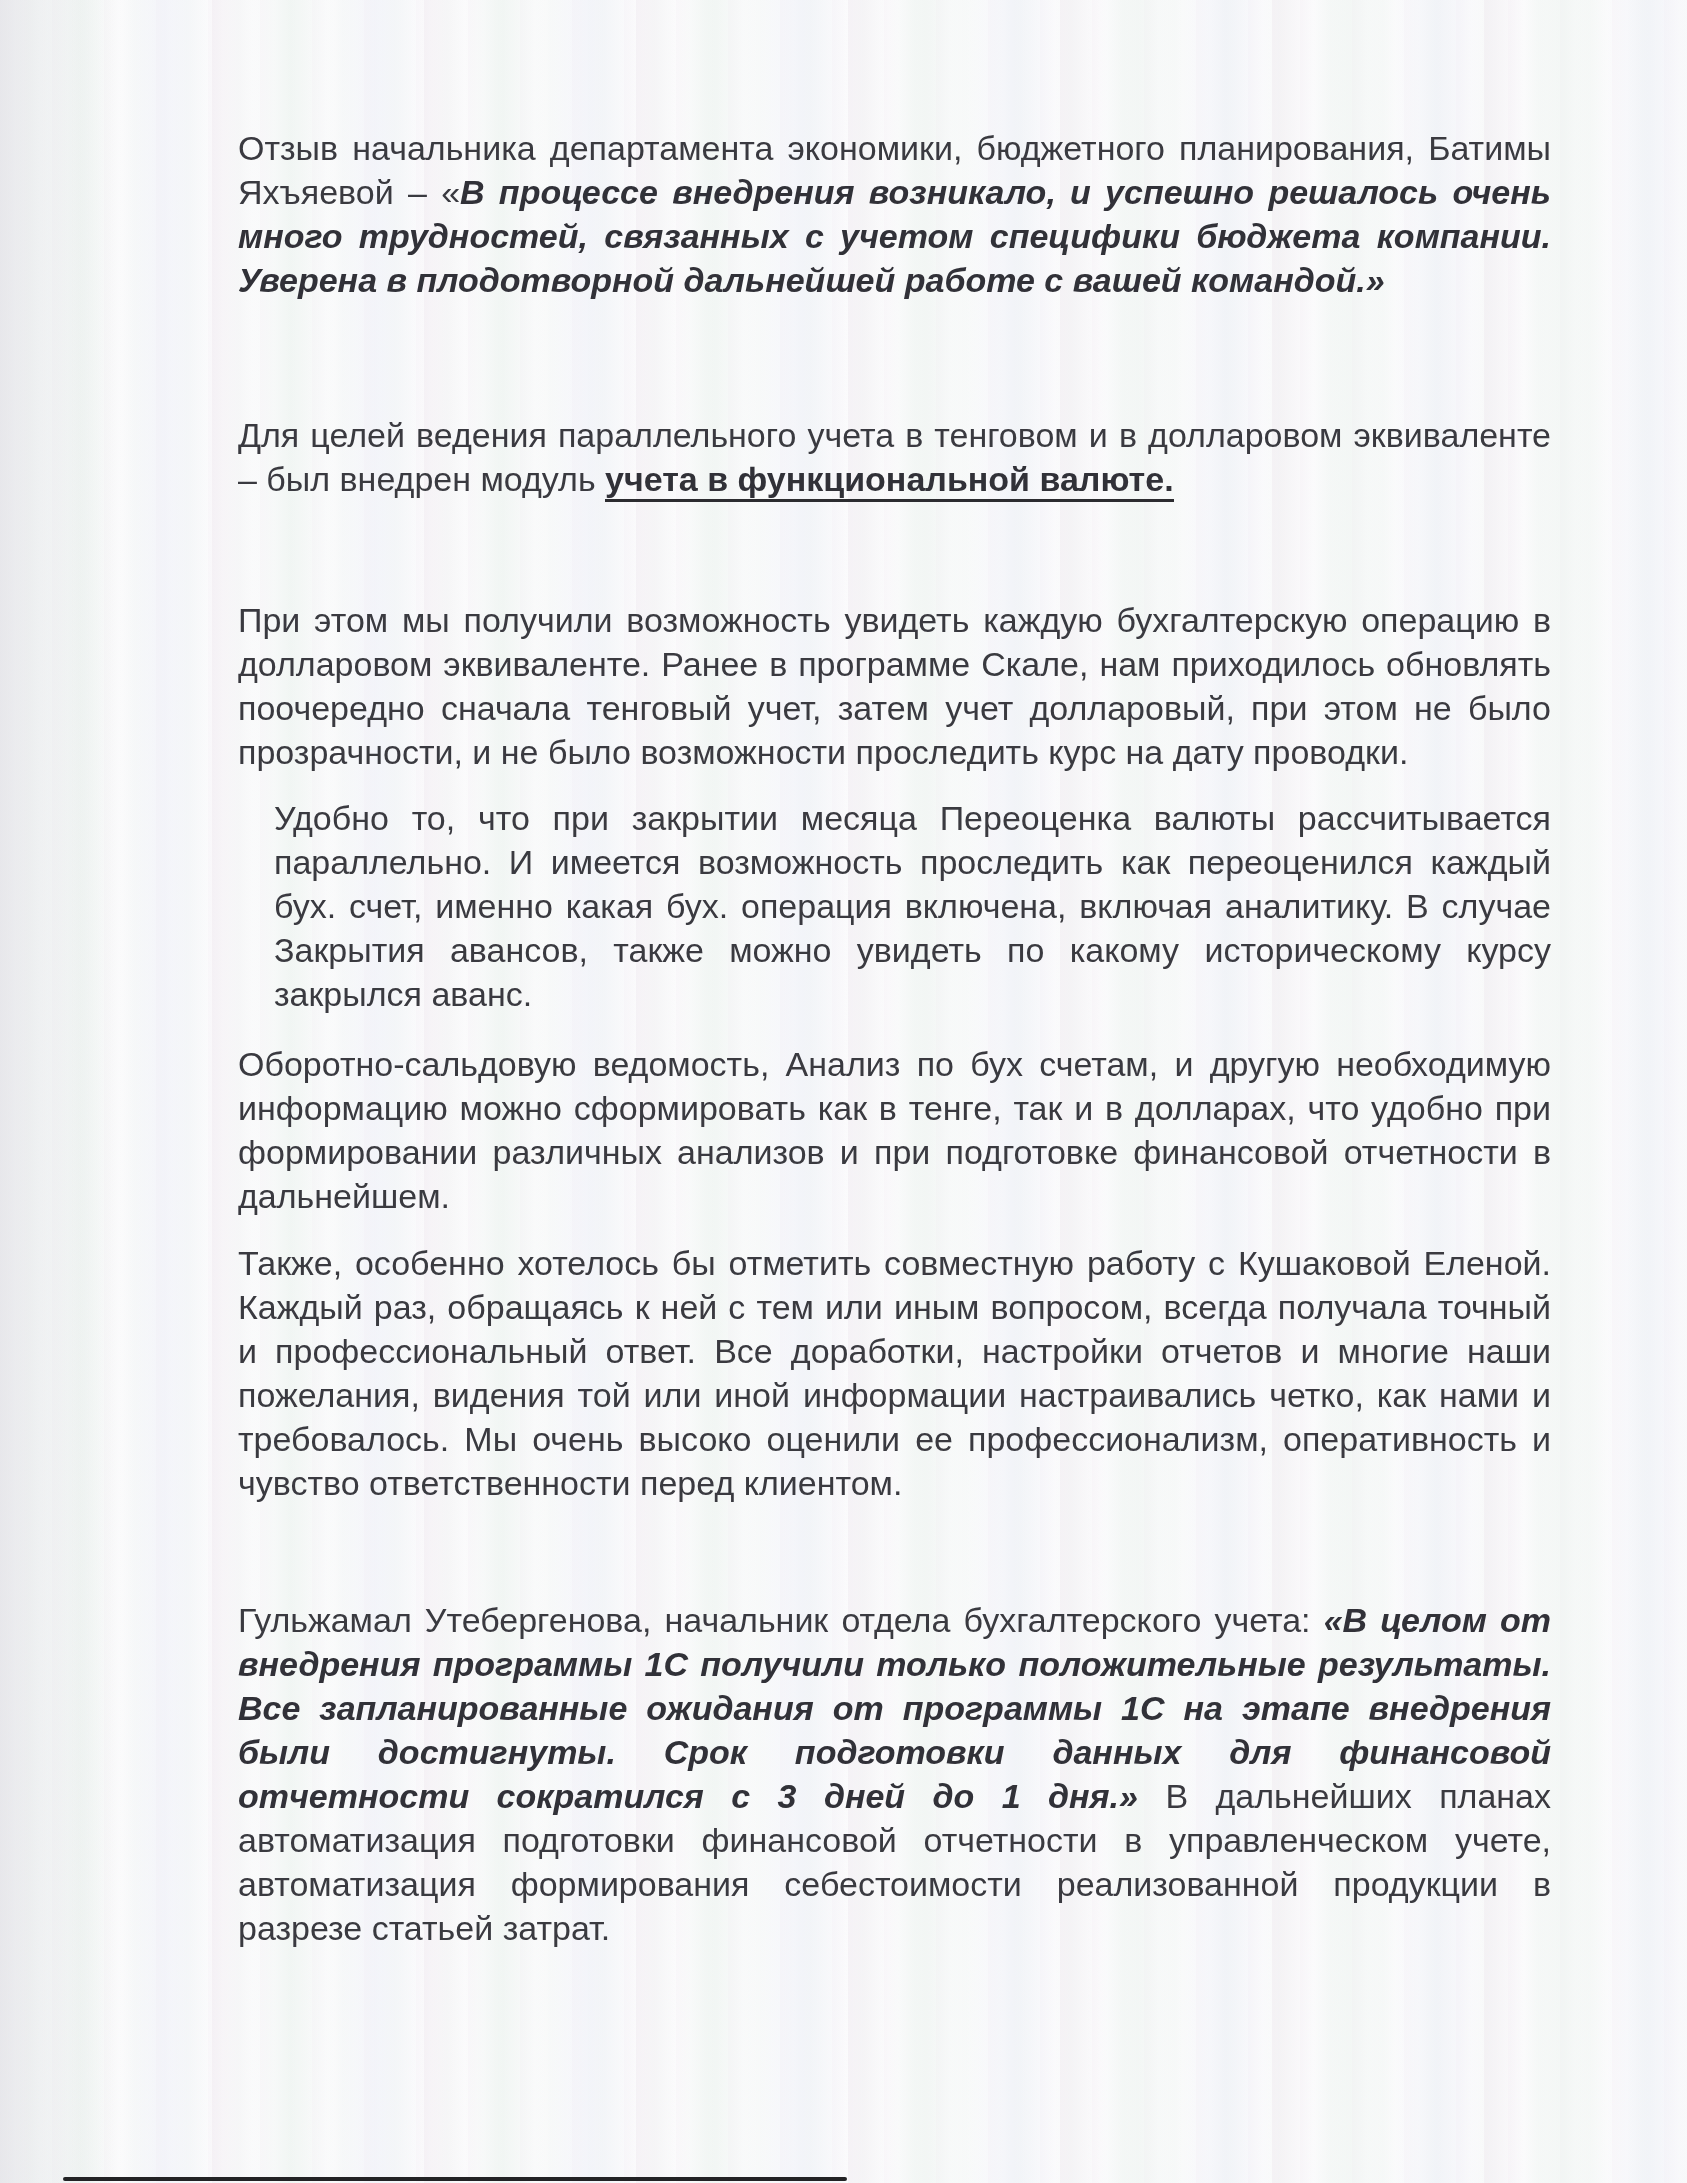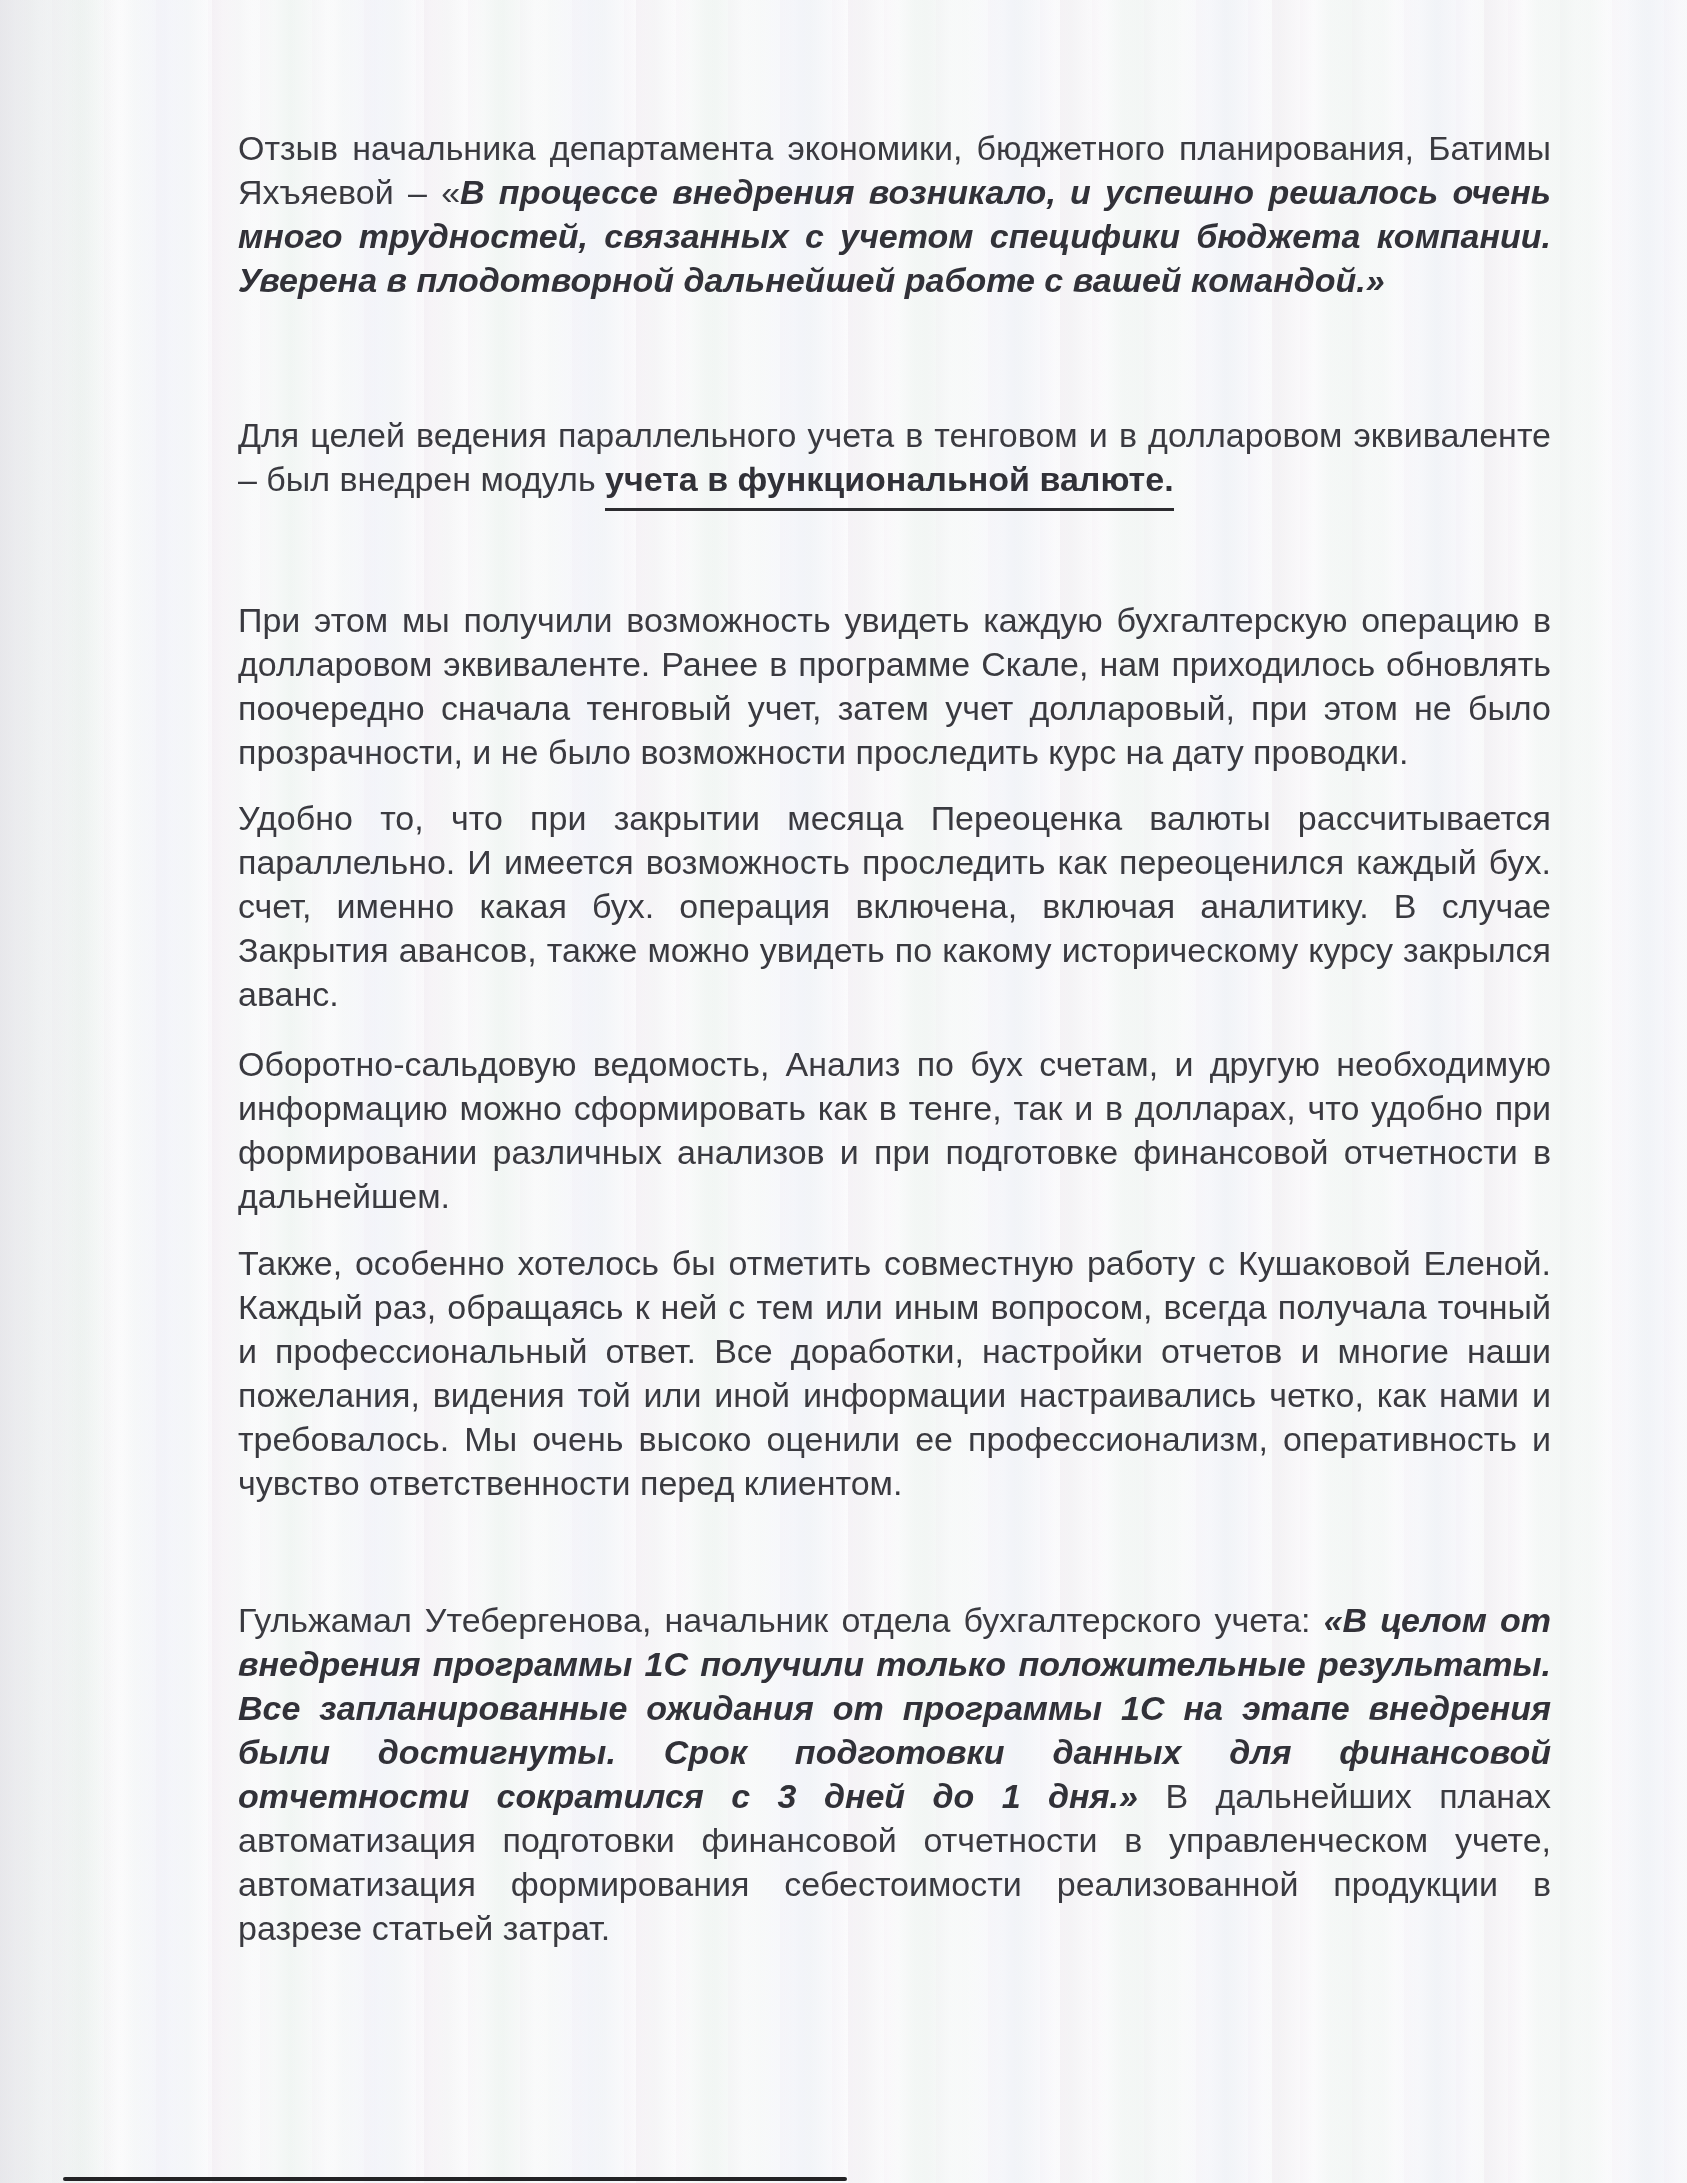--- a/index.html
+++ b/index.html
@@ -35,36 +35,36 @@
     top: 126px;
     width: 1313px;
     font-size: 34px;
     line-height: 44px;
     color: #3a3a40;
     text-align: justify;
   }
   p { margin: 0; }
   .g1 { margin-top: 111px; }
   .g2 { margin-top: 97px; }
-  .g3 { margin-top: 22px; }
+  .g3 { margin-top: 22px; margin-left: 36px; }
   .g4 { margin-top: 26px; }
   .g5 { margin-top: 23px; }
   .g6 { margin-top: 23px; }
   .g7 { margin-top: 93px; }
   .g8 { margin-top: 88px; }
   .bi {
     font-weight: bold;
     font-style: italic;
     color: #313138;
   }
   .bu {
     font-weight: bold;
     color: #313138;
     border-bottom: 3.3px solid #2c2c30;
-    padding-bottom: 10px;
+    padding-bottom: 1px;
   }
   
   .scan-line {
     position: absolute;
     left: 63px;
     top: 2177px;
     width: 784px;
     height: 4px;
     background: #232325;
     border-radius: 2px;

